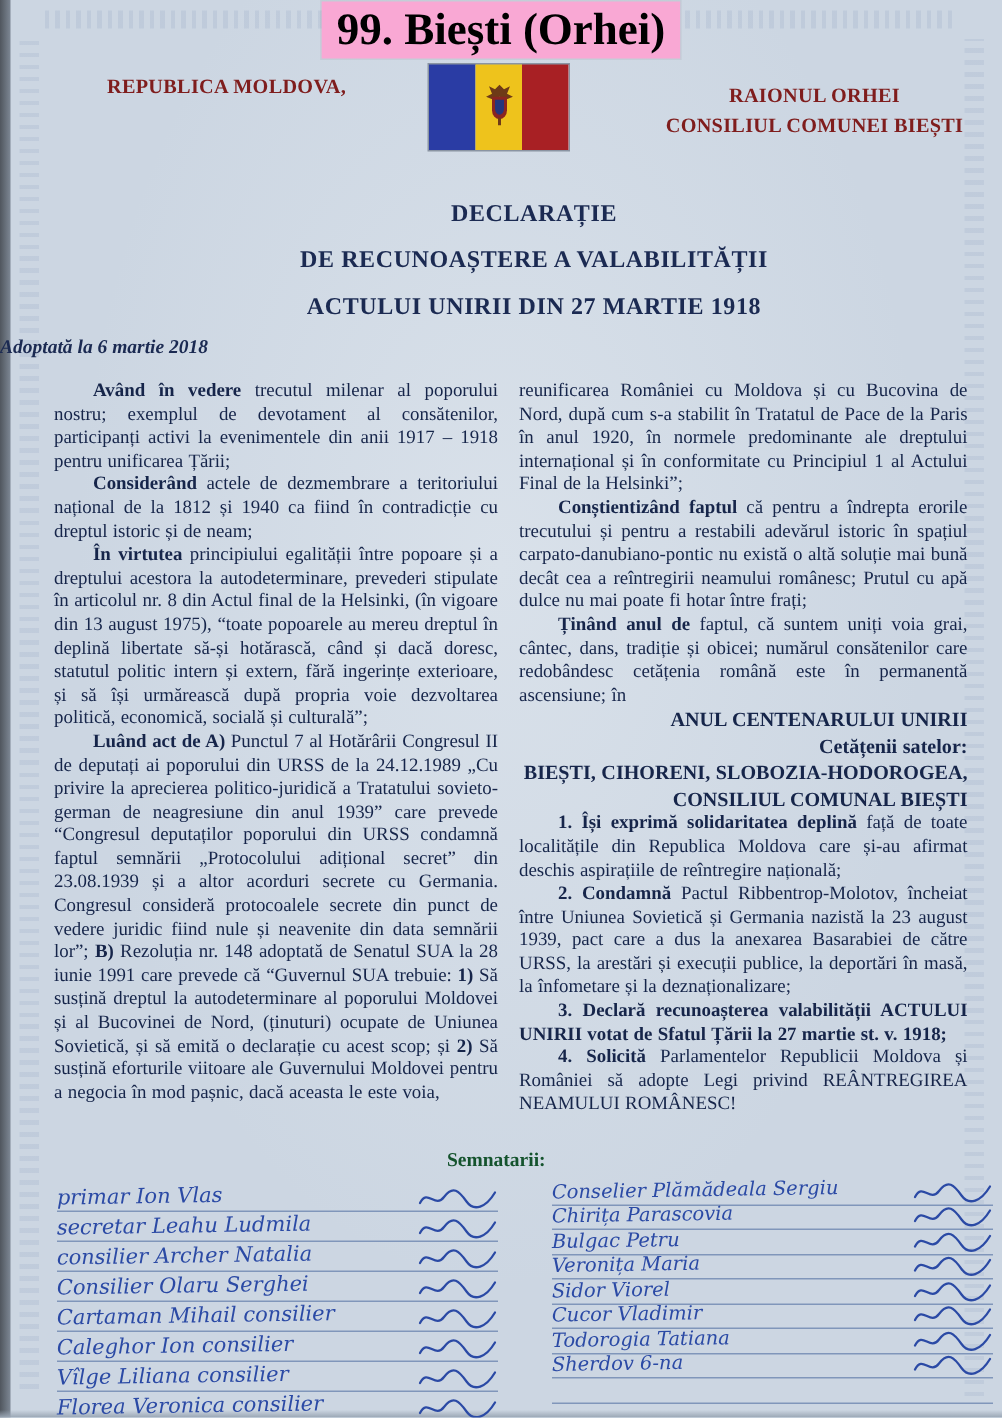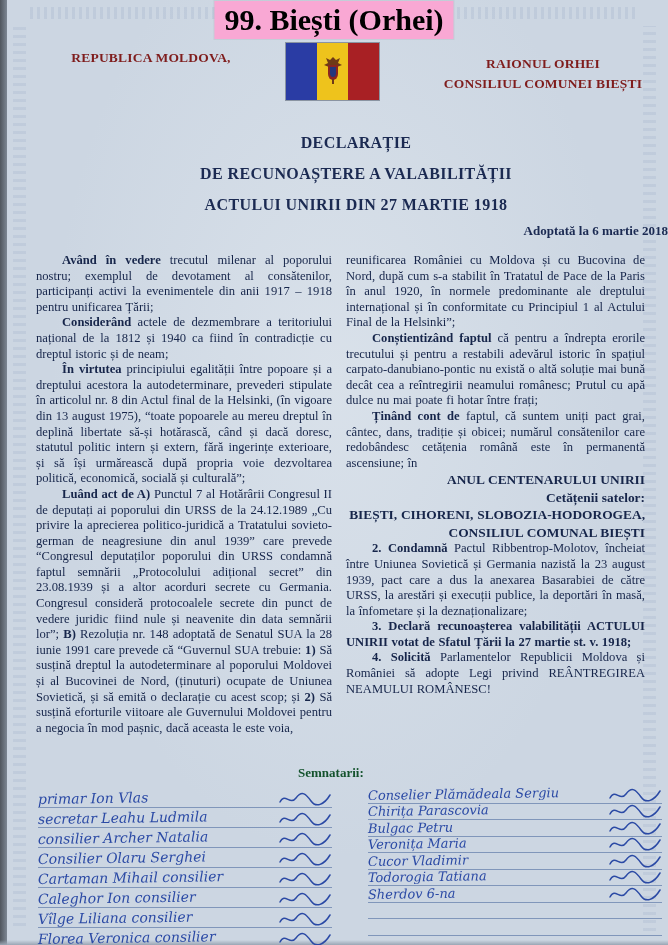--- a/index.html
+++ b/index.html
@@ -43,22 +43,22 @@
   .flag .stripe{flex:1;height:100%;position:relative;}
   .st-blue{background:#2a3ca4;}
   .st-yellow{background:#eec31c;}
   .st-red{background:#a82024;}
   .emblem{position:absolute;left:50%;top:50%;transform:translate(-50%,-50%);}
 
   
   .doc-title{position:absolute;left:0;top:127px;width:100%;text-align:center;
     color:#1b2a52;font-weight:bold;}
   .doc-title .t-line{font-size:16px;line-height:31px;letter-spacing:.4px;margin-left:44px;}
-  .adopted{position:absolute;left:0;top:223px;width:100%;text-align:right;
-    color:#1b2a52;font-weight:bold;font-size:13px;}
+  .adopted{position:absolute;left:0;top:223px;width:100%;text-align:left;
+    color:#1b2a52;font-weight:bold;font-size:13px;font-style:italic;}
 
   
   .col{position:absolute;top:253px;color:#16254a;}
   .col-left{left:36px;width:296px;}
   .col-right{left:346px;width:299px;}
   p.para{margin:0;text-align:justify;text-indent:26px;
     font-size:12.6px;line-height:15.6px;word-spacing:.4px;}
   p.para.noindent{text-indent:0;}
   p.para.center{text-align:right;text-indent:0;font-size:13.4px;line-height:17.5px;}
   .b{font-weight:bold;}
@@ -124,25 +124,26 @@
 
 <div class="col col-left" id="col-left">
     <p class="para"><span class="b">Având în vedere</span><span> trecutul milenar al poporului nostru; exemplul de devotament al consătenilor, participanți activi la evenimentele din anii 1917 – 1918 pentru unificarea Țării;</span></p>
     <p class="para"><span class="b">Considerând</span><span> actele de dezmembrare a teritoriului național de la 1812 și 1940 ca fiind în contradicție cu dreptul istoric și de neam;</span></p>
     <p class="para"><span class="b">În virtutea</span><span> principiului egalității între popoare și a dreptului acestora la autodeterminare, prevederi stipulate în articolul nr. 8 din Actul final de la Helsinki, (în vigoare din 13 august 1975), “toate popoarele au mereu dreptul în deplină libertate să-și hotărască, când și dacă doresc, statutul politic intern și extern, fără ingerințe exterioare, și să își urmărească după propria voie dezvoltarea politică, economică, socială și culturală”;</span></p>
     <p class="para"><span class="b">Luând act de  A)</span><span> Punctul 7 al Hotărârii Congresul II de deputați ai poporului din URSS de la 24.12.1989 „Cu privire la aprecierea politico-juridică a Tratatului sovieto-german de neagresiune din anul 1939” care prevede  “Congresul deputaților poporului din URSS condamnă faptul semnării „Protocolului adițional secret” din 23.08.1939 și a altor acorduri secrete cu Germania. Congresul consideră protocoalele secrete din punct de vedere juridic fiind nule și neavenite din data semnării lor”;  </span><span class="b">B)</span><span> Rezoluția nr. 148 adoptată de Senatul SUA la 28 iunie 1991 care prevede că “Guvernul SUA trebuie: </span><span class="b">1)</span><span> Să susțină dreptul la autodeterminare al poporului Moldovei și al Bucovinei de Nord, (ținuturi) ocupate de Uniunea Sovietică, și să emită o declarație cu acest scop;  și </span><span class="b">2)</span><span> Să susțină eforturile viitoare ale Guvernului Moldovei pentru a negocia în mod pașnic, dacă aceasta le este voia,</span></p>
   </div>
 <div class="col col-right" id="col-right">
     <p class="para noindent"><span>reunificarea României cu Moldova și cu Bucovina de Nord, după cum s-a stabilit în Tratatul de Pace de la Paris în anul 1920, în normele predominante ale dreptului internațional și în conformitate cu Principiul 1 al Actului Final de la Helsinki”;</span></p>
     <p class="para"><span class="b">Conștientizând faptul</span><span> că pentru a îndrepta erorile trecutului și pentru a restabili adevărul istoric în spațiul carpato-danubiano-pontic nu există o altă soluție mai bună decât cea a reîntregirii neamului românesc; Prutul cu apă dulce nu mai poate fi hotar între frați;</span></p>
-    <p class="para"><span class="b">Ținând cont de</span><span> faptul, că suntem uniți pact grai, cântec, dans, tradiție și obicei; numărul consătenilor care redobândesc cetățenia română este în permanentă ascensiune;  în</span></p>
+    <p class="para"><span class="b">Ținând anul de</span><span> faptul, că suntem uniți voia grai, cântec, dans, tradiție și obicei; numărul consătenilor care redobândesc cetățenia română este în permanentă ascensiune;  în</span></p>
     <p class="para center"><span class="b">ANUL CENTENARULUI UNIRII</span></p>
     <p class="para center"><span class="b">Cetățenii satelor:</span></p>
     <p class="para center"><span class="b">BIEȘTI, CIHORENI, SLOBOZIA-HODOROGEA,</span></p>
     <p class="para center"><span class="b">CONSILIUL COMUNAL BIEȘTI</span></p>
+    <p class="para"><span class="b">1. Își exprimă solidaritatea deplină</span><span> față de toate localitățile din Republica Moldova care și-au afirmat deschis aspirațiile de reîntregire națională;</span></p>
     <p class="para"><span class="b">2. Condamnă</span><span> Pactul Ribbentrop-Molotov, încheiat între Uniunea Sovietică și Germania nazistă la 23 august 1939, pact care a dus la anexarea Basarabiei de către URSS, la arestări și execuții publice, la deportări în masă, la înfometare și la deznaționalizare;</span></p>
     <p class="para"><span class="b">3. Declară recunoașterea valabilității ACTULUI UNIRII votat de Sfatul Țării la 27 martie st. v. 1918;</span></p>
     <p class="para"><span class="b">4. Solicită</span><span> Parlamentelor Republicii Moldova și României să  adopte Legi privind REÂNTREGIREA NEAMULUI ROMÂNESC!</span></p>
   </div>
 
 <div class="sig-label">Semnatarii:</div>
 <div class="sig-col sig-col-left" id="sig-left">
     <div class="sig-row">
       <span class="sig-name">primar    Ion Vlas</span>
       <span class="sig-scribble"><svg width="54" height="16" viewBox="0 0 54 16">
@@ -211,20 +212,26 @@
           <path d="M2 11 C7 1,12 15,18 7 S28 3,33 10 S46 14,52 4" fill="none" stroke="#2b4aa5" stroke-width="1.5" stroke-linecap="round"></path>
         </svg></span>
     </div>
     <div class="sig-row">
       <span class="sig-name">Veronița Maria</span>
       <span class="sig-scribble"><svg width="54" height="16" viewBox="0 0 54 16">
           <path d="M2 11 C7 1,12 15,18 7 S28 3,33 10 S46 14,52 4" fill="none" stroke="#2b4aa5" stroke-width="1.5" stroke-linecap="round"></path>
         </svg></span>
     </div>
     <div class="sig-row">
+      <span class="sig-name">Sidor Viorel</span>
+      <span class="sig-scribble"><svg width="54" height="16" viewBox="0 0 54 16">
+          <path d="M2 11 C7 1,12 15,18 7 S28 3,33 10 S46 14,52 4" fill="none" stroke="#2b4aa5" stroke-width="1.5" stroke-linecap="round"></path>
+        </svg></span>
+    </div>
+    <div class="sig-row">
       <span class="sig-name">Cucor Vladimir</span>
       <span class="sig-scribble"><svg width="54" height="16" viewBox="0 0 54 16">
           <path d="M2 11 C7 1,12 15,18 7 S28 3,33 10 S46 14,52 4" fill="none" stroke="#2b4aa5" stroke-width="1.5" stroke-linecap="round"></path>
         </svg></span>
     </div>
     <div class="sig-row">
       <span class="sig-name">Todorogia Tatiana</span>
       <span class="sig-scribble"><svg width="54" height="16" viewBox="0 0 54 16">
           <path d="M2 11 C7 1,12 15,18 7 S28 3,33 10 S46 14,52 4" fill="none" stroke="#2b4aa5" stroke-width="1.5" stroke-linecap="round"></path>
         </svg></span>

